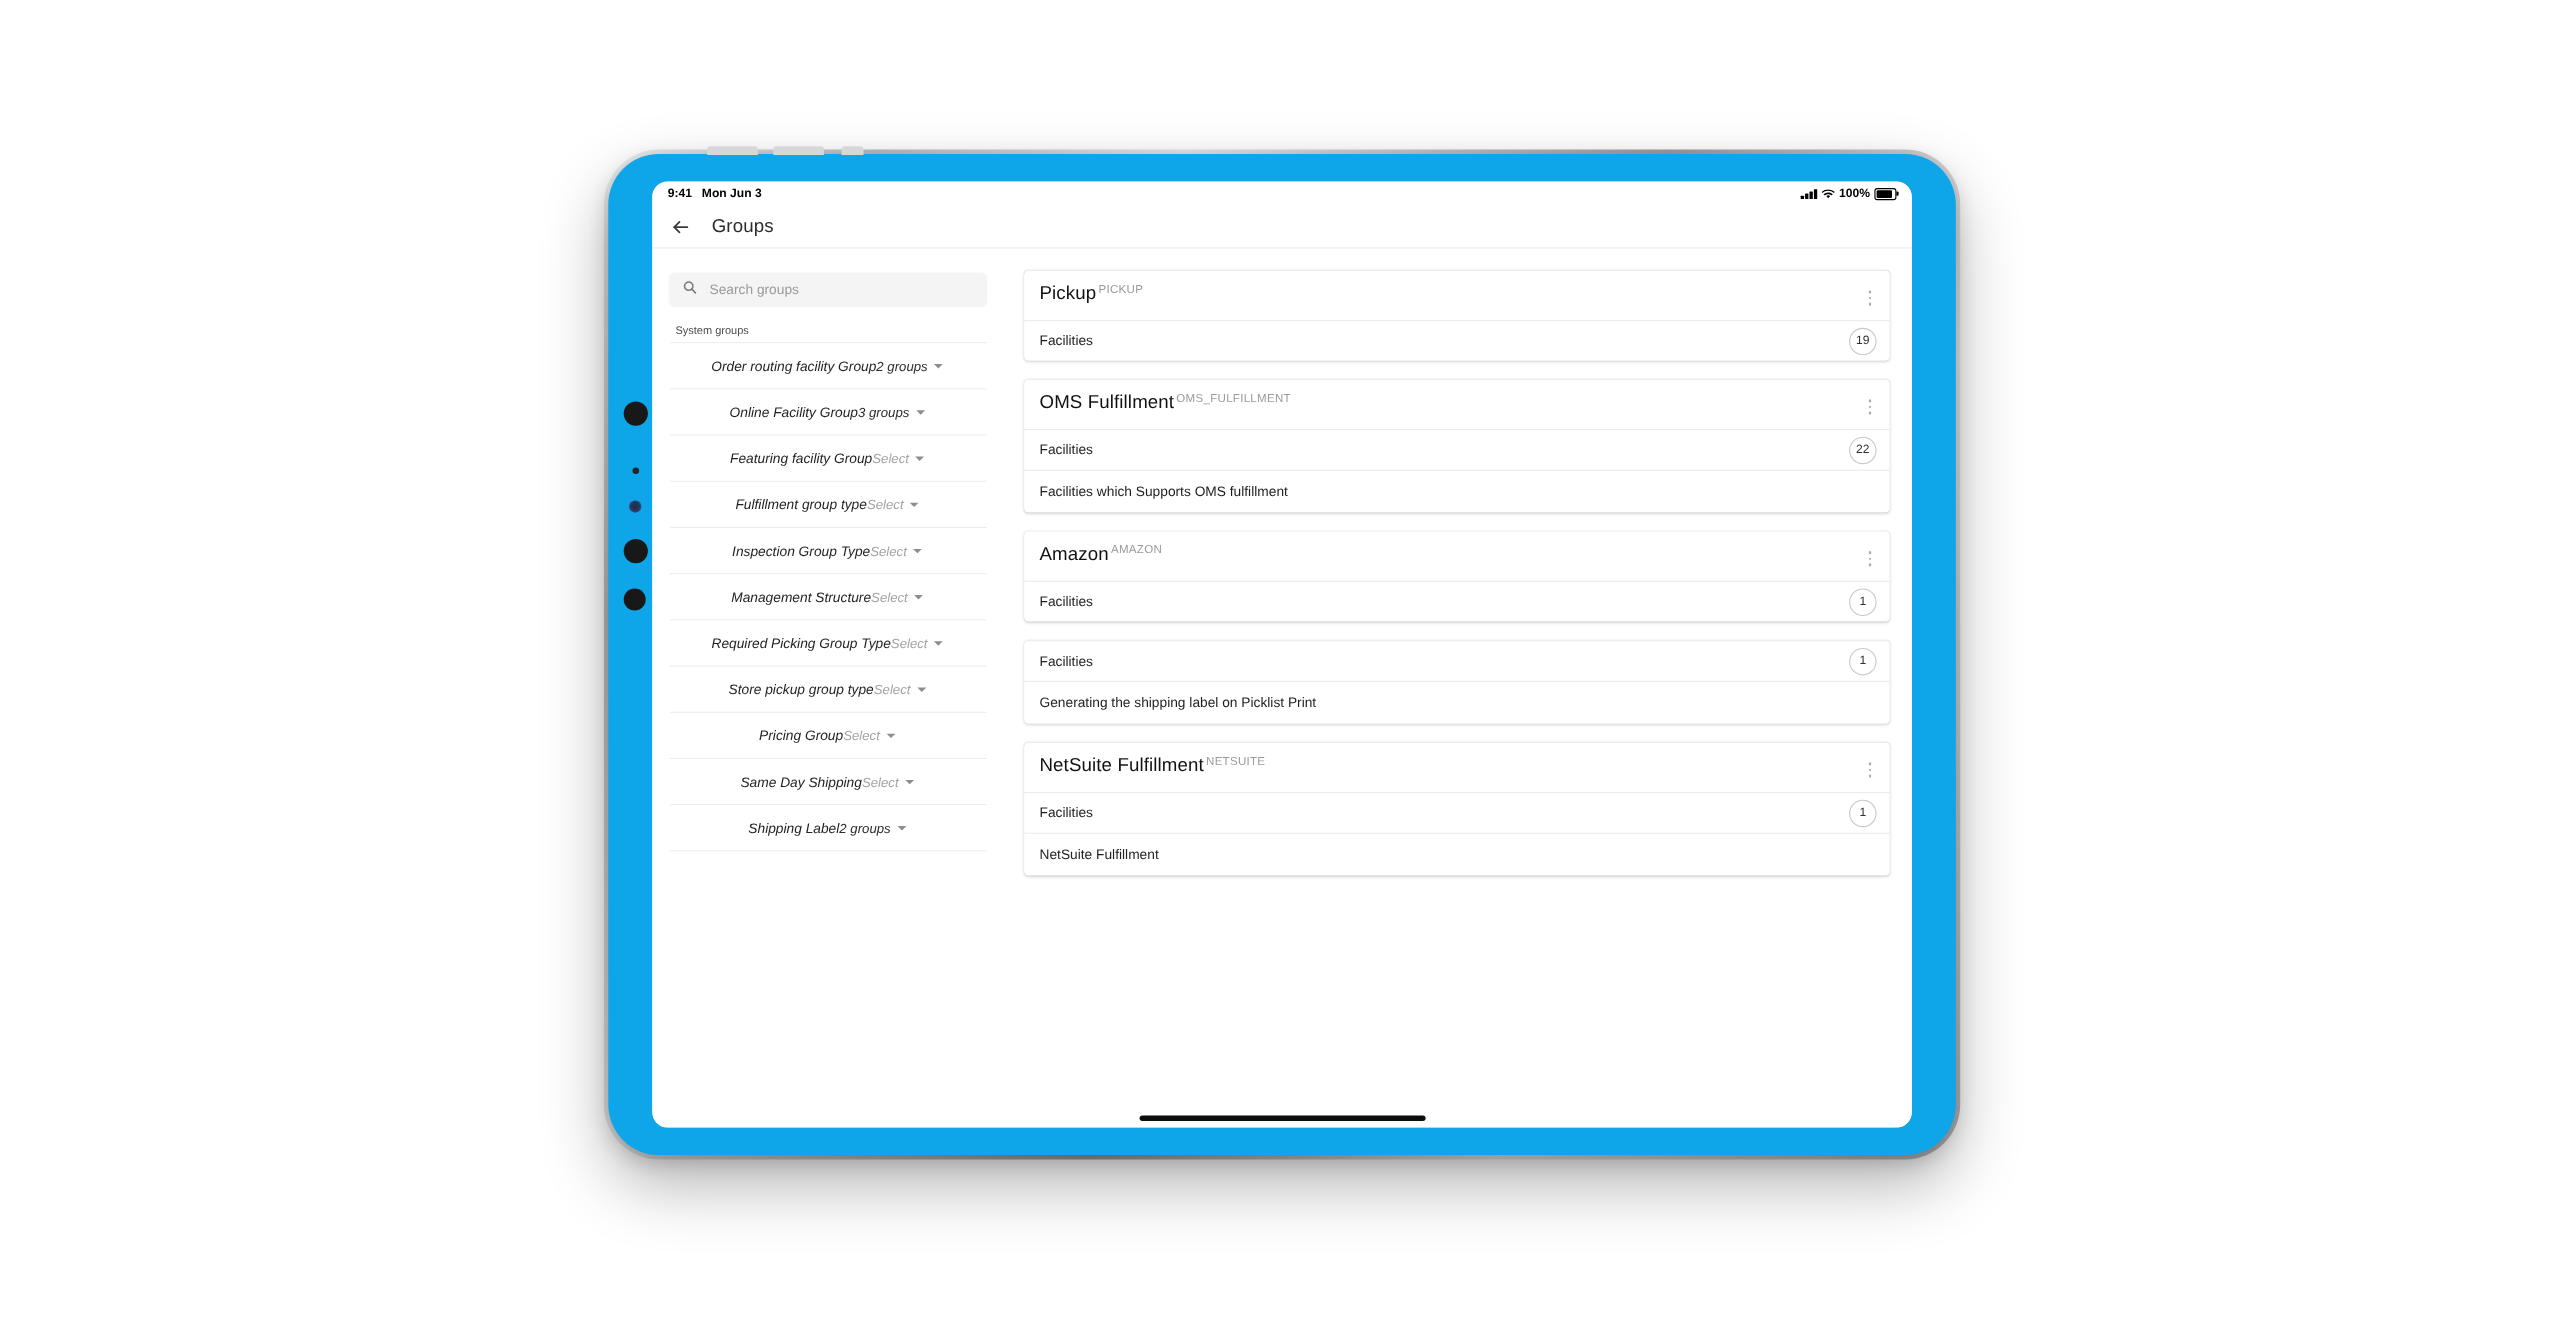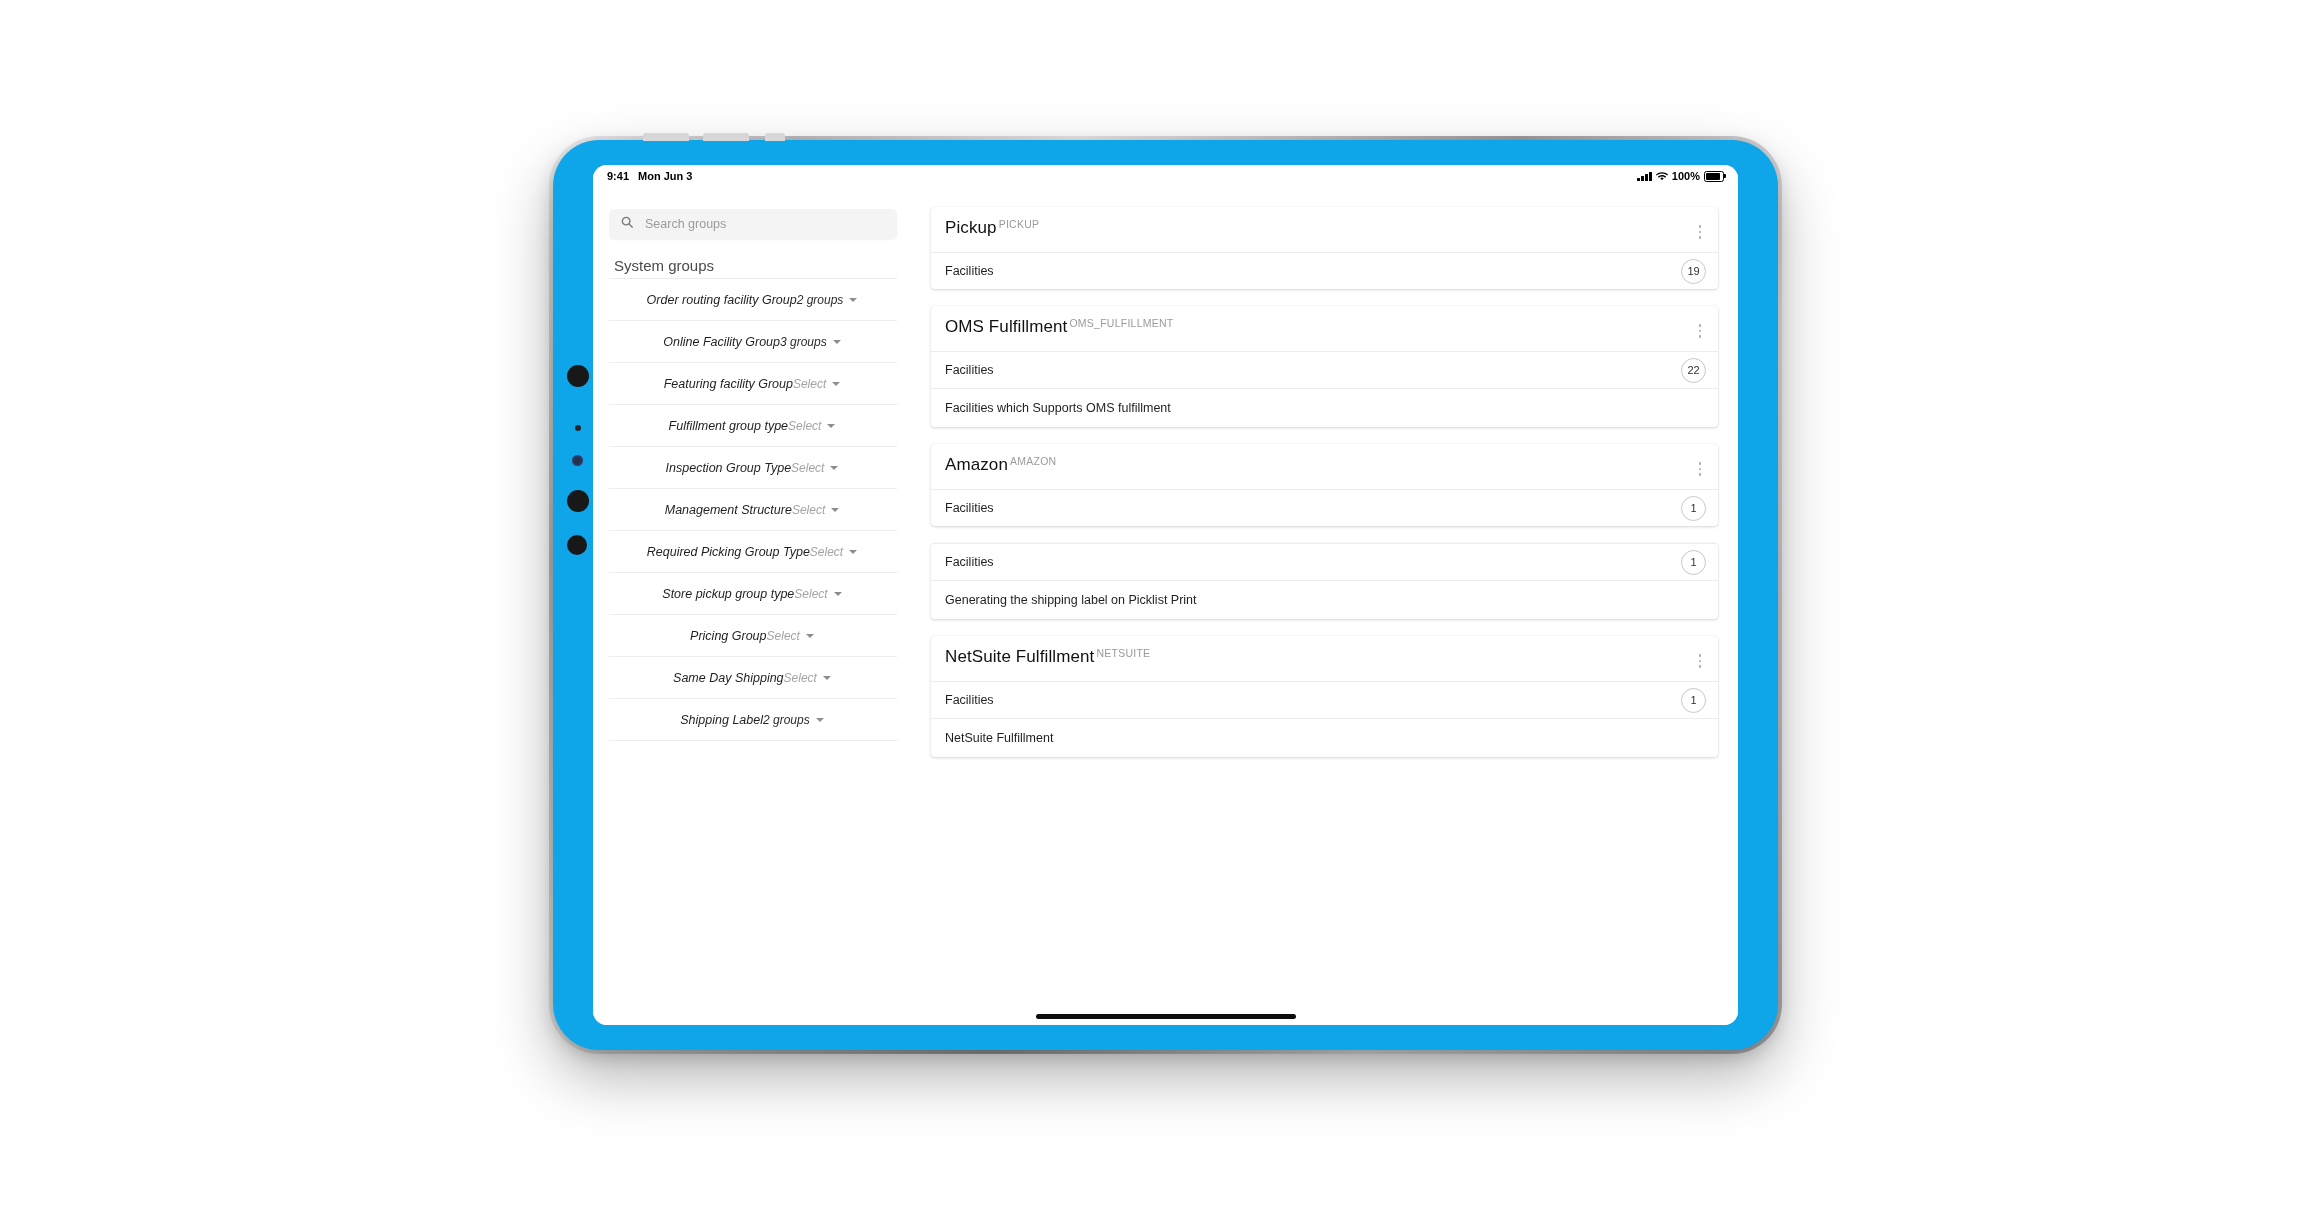--- a/index.html
+++ b/index.html
@@ -90,21 +90,21 @@
     display:flex;align-items:center;gap:9px;padding:0 11px;
     box-shadow:0 1px 2px rgba(0,0,0,.05);
   }
   .search-input{
     border:0;outline:0;background:transparent;flex:1;
     font-family:inherit;font-size:12.5px;color:#3a3a3a;
   }
   .search-input::placeholder{color:#9b9b9b;}
 
   .section-label{
-    font-size:15px;color:#4a4a4a;margin:18px 0 4px 5px;
+    font-size:10px;color:#4a4a4a;margin:18px 0 4px 5px;
   }
   .glist{border-top:1px solid #ededed;}
   .grow{
     height:41px;display:flex;align-items:center;justify-content:center;
     border-bottom:1px solid #ededed;padding:0 4px 0 5px;cursor:pointer;font-style:italic;
   }
   .grow-label{font-size:12.5px;color:#1f1f1f;}
   .grow-val{
     display:flex;align-items:center;gap:6px;font-size:12px;color:#2b2b2b;padding-right:3px;
   }
@@ -195,20 +195,29 @@
                 <path d="M6 8.2 4.3 6.2a2.6 2.6 0 0 1 3.4 0L6 8.2zM6 4.5c-1.2 0-2.3.45-3.1 1.2L1.85 4.5A6.2 6.2 0 0 1 6 2.95c1.6 0 3.05.58 4.15 1.55L9.1 5.7A4.55 4.55 0 0 0 6 4.5zM6 1.5c-2 0-3.84.74-5.24 1.95L0 2.5A9.1 9.1 0 0 1 6 .3c2.3 0 4.4.83 6 2.2l-.76.95A8 8 0 0 0 6 1.5z" fill="#000"></path>
               </svg>
           </span>
           <span>100%</span>
           <span class="battery">
               <i></i>
             </span>
         </div>
       </div>
 
+      <div class="toolbar">
+        <div class="back-btn">
+          <svg width="19" height="19" viewBox="0 0 24 24" fill="none" stroke="#3a3a3a" stroke-width="2" stroke-linecap="round" stroke-linejoin="round">
+            <line x1="20" y1="12" x2="5" y2="12"></line>
+              <polyline points="11 18 5 12 11 6"></polyline>
+          </svg>
+        </div>
+        <div class="page-title">Groups</div>
+      </div>
 
       <div class="content">
 
         <div class="left-pane">
           <div class="searchbar">
             <span>
               <svg width="14" height="14" viewBox="0 0 24 24" fill="none" stroke="#7b7b7b" stroke-width="2.4" stroke-linecap="round">
                 <circle cx="10.5" cy="10.5" r="6.5"></circle>
                   <line x1="15.6" y1="15.6" x2="21" y2="21"></line>
               </svg>

